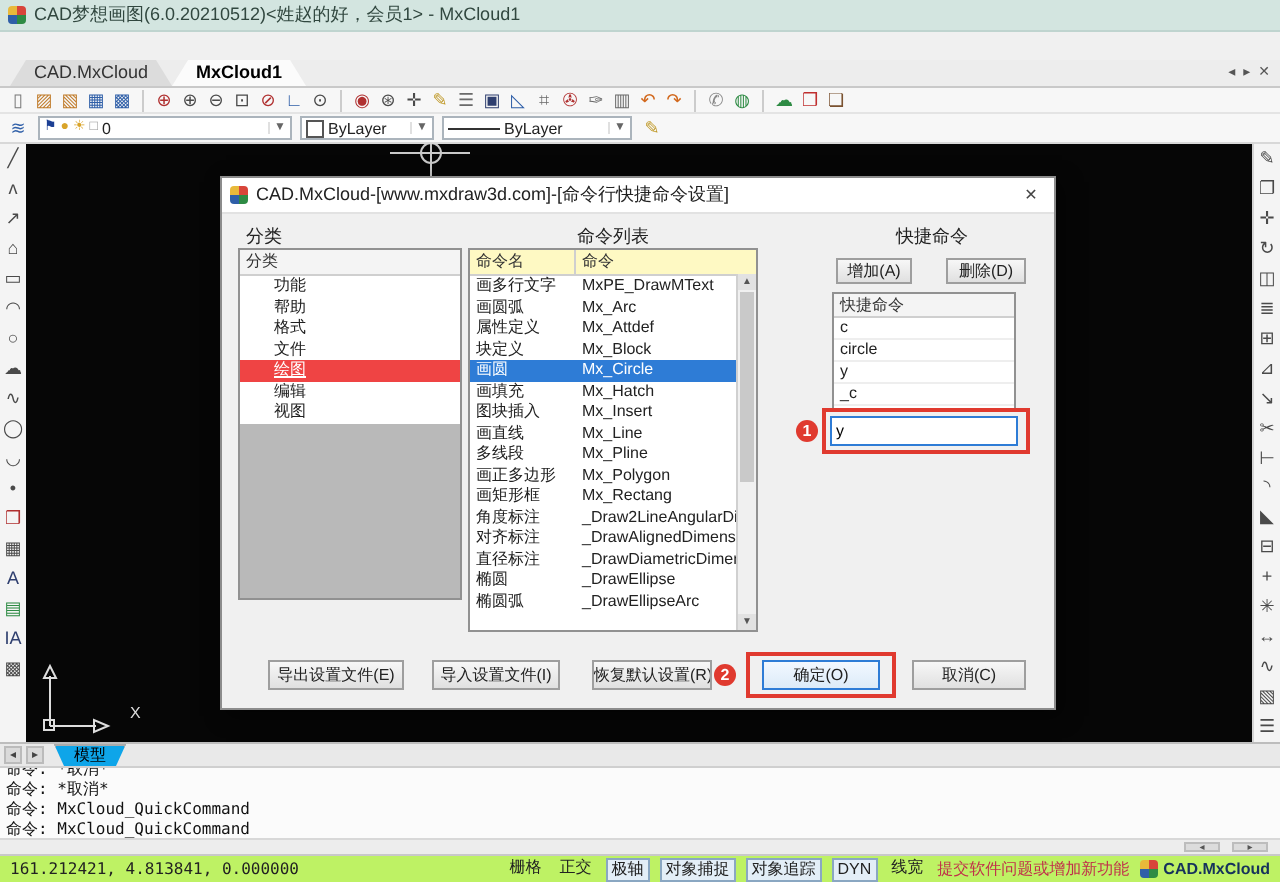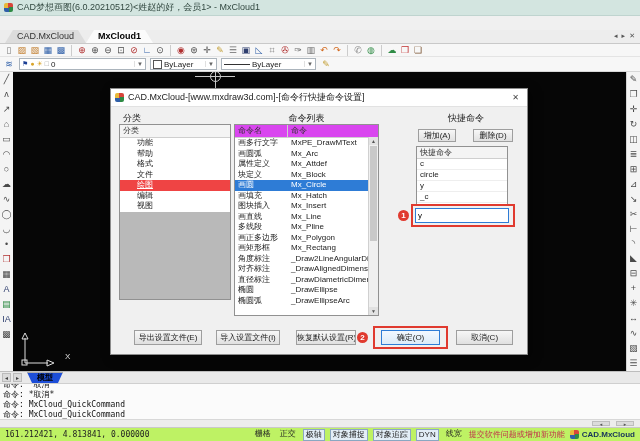--- a/index.html
+++ b/index.html
@@ -56,21 +56,21 @@
              gap:4px;padding:0 4px;font-size:9px;color:#222;white-space:nowrap;}
   .dlg-close{margin-left:auto;width:15px;text-align:center;color:#444;font-size:8px;}
   .section-label{position:absolute;font-size:9px;color:#222;}
   .list-box{position:absolute;border:1px solid #919191;box-sizing:border-box;overflow:hidden;}
   .list-header{height:12px;line-height:12px;background:#f4f4f4;border-bottom:1px solid #cfcfcf;
                padding-left:3px;color:#333;white-space:nowrap;}
   .cat-list{left:8px;top:35px;width:112px;height:176px;background:#b9b9b9;}
   .cat-row{height:10.5px;line-height:10.5px;padding-left:17px;background:#fff;color:#222;white-space:nowrap;}
   .cat-row.sel{background:#ef4444;color:#fff;text-decoration:underline;}
   .cmd-list{left:123px;top:35px;width:145px;height:192px;background:#fff;}
-  .cmd-head{display:flex;height:12px;line-height:12px;background:#d946ef;border-bottom:1px solid #cfcfcf;color:#333;}
+  .cmd-head{display:flex;height:12px;line-height:12px;background:#fef9c3;border-bottom:1px solid #cfcfcf;color:#333;}
   .hc1{width:53px;padding-left:3px;border-right:1px solid #cfcfcf;box-sizing:border-box;}
   .hc2{flex:1;padding-left:3px;}
   .hsp{width:9px;}
   .cmd-row{display:flex;height:10.5px;line-height:10.5px;color:#222;white-space:nowrap;}
   .cmd-row.sel{background:#2e7cd6;color:#fff;}
   .cc1{width:53px;padding-left:3px;box-sizing:border-box;overflow:hidden;}
   .cc2{flex:1;padding-left:3px;overflow:hidden;}
   .vscroll{position:absolute;right:0;top:12px;bottom:0;width:9px;background:#f0f0f0;border-left:1px solid #d0d0d0;}
   .vs-btn{height:8px;font-size:5px;line-height:8px;text-align:center;color:#555;background:#e2e2e2;}
   .vs-btn.bottom{position:absolute;bottom:0;left:0;right:0;}
@@ -87,22 +87,22 @@
   .badge{position:absolute;width:11px;height:11px;border-radius:50%;background:#e03a2f;color:#fff;
          font-size:8px;font-weight:bold;text-align:center;line-height:11px;z-index:9;}
   .b1{left:287px;top:121px;}
   .b2{left:246px;top:243px;}
   .okbtn{border:1px solid #2e7cd6;background:linear-gradient(#f2f8ff,#dcebf8);}
   
   .modelbar{left:0;top:371px;width:640px;height:12px;background:#e9e9e9;border-top:1px solid #bdbdbd;
             display:flex;align-items:center;font-size:8px;box-sizing:border-box;}
   .mb-btn{width:9px;height:9px;line-height:8px;text-align:center;font-size:6px;color:#444;
           background:#dadada;border:1px solid #bbb;margin-left:2px;box-sizing:border-box;}
-  .model-tab{margin-left:5px;background:#1d4ed8;border:1px solid #aaa;border-bottom:none;padding:0 9px;
-             line-height:10px;clip-path:polygon(0 0,100% 0,calc(100% - 5px) 100%,5px 100%);font-weight:bold;}
+  .model-tab{margin-left:5px;background:#0ea5e9;border:1px solid #aaa;border-bottom:none;padding:0 9px;
+             line-height:10px;clip-path:polygon(0 0,100% 0,calc(100% - 5px) 100%,5px 100%);}
   .cmdpanel{left:0;top:383px;width:640px;height:36px;background:#fbfbfb;border-top:1px solid #cfcfcf;
             box-sizing:border-box;overflow:hidden;padding-left:3px;
             font-family:"DejaVu Sans Mono",monospace;font-size:8px;color:#111;}
   .cmd-line{height:10px;line-height:10px;white-space:pre;}
   .cmd-line:first-child{margin-top:-4px;}
   .hscroll{left:0;top:419px;width:640px;height:8px;background:#ededed;border-top:1px solid #d8d8d8;box-sizing:border-box;}
   .hs-btn{position:absolute;top:1px;width:18px;height:5px;font-size:5px;line-height:5px;text-align:center;
           color:#555;background:#dcdcdc;border:1px solid #bdbdbd;box-sizing:border-box;}
   
   .statusbar{left:0;top:427px;width:640px;height:14px;background:#bef264;border-top:1px solid #c9c9c9;

